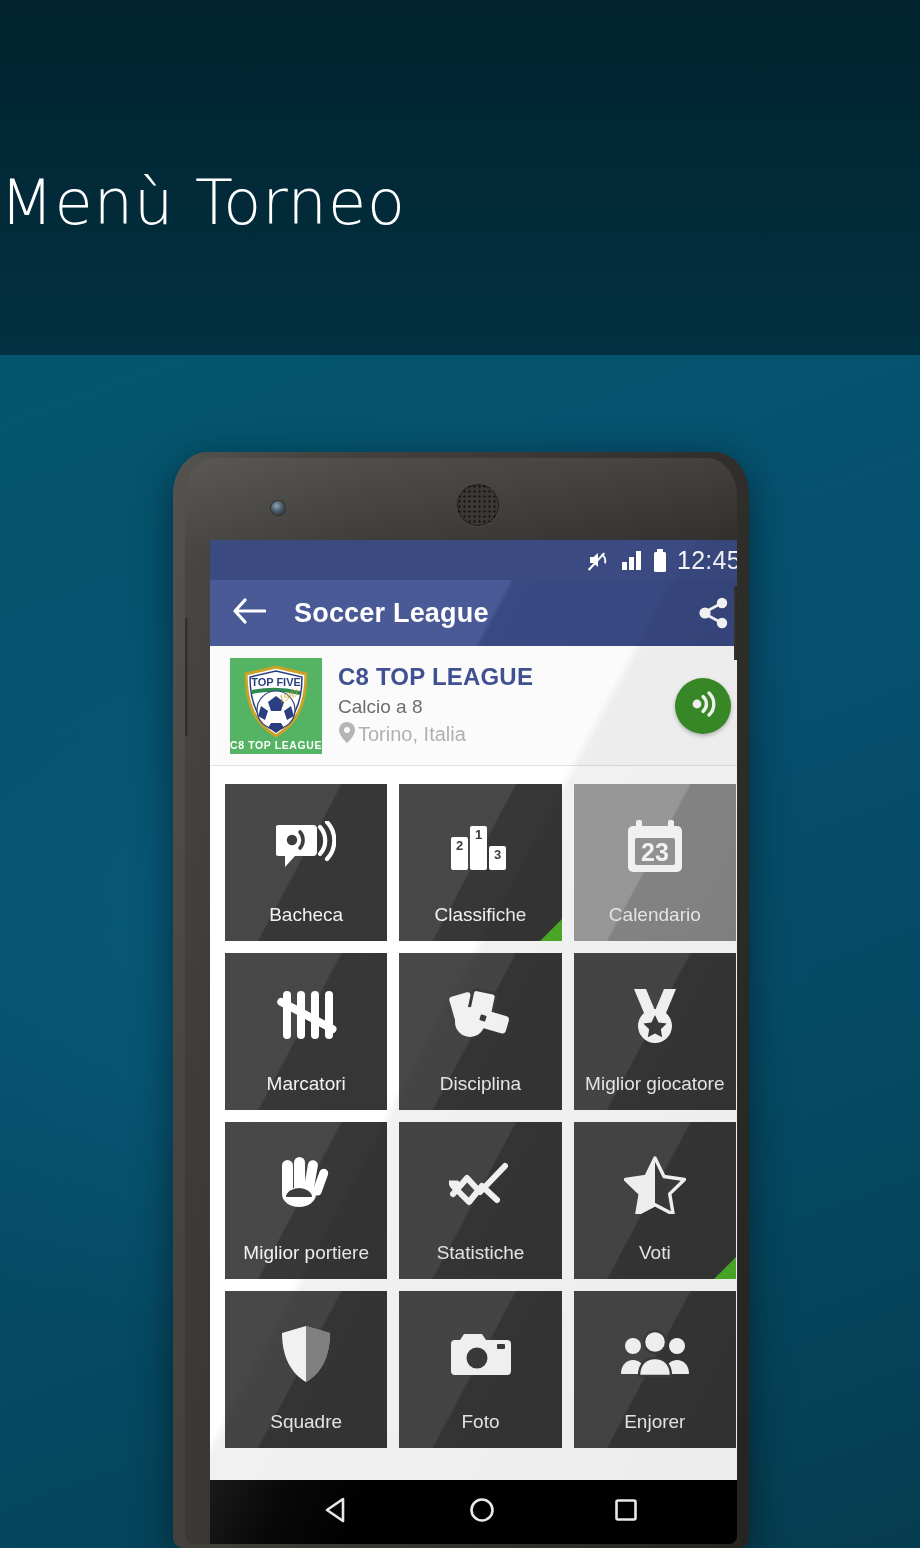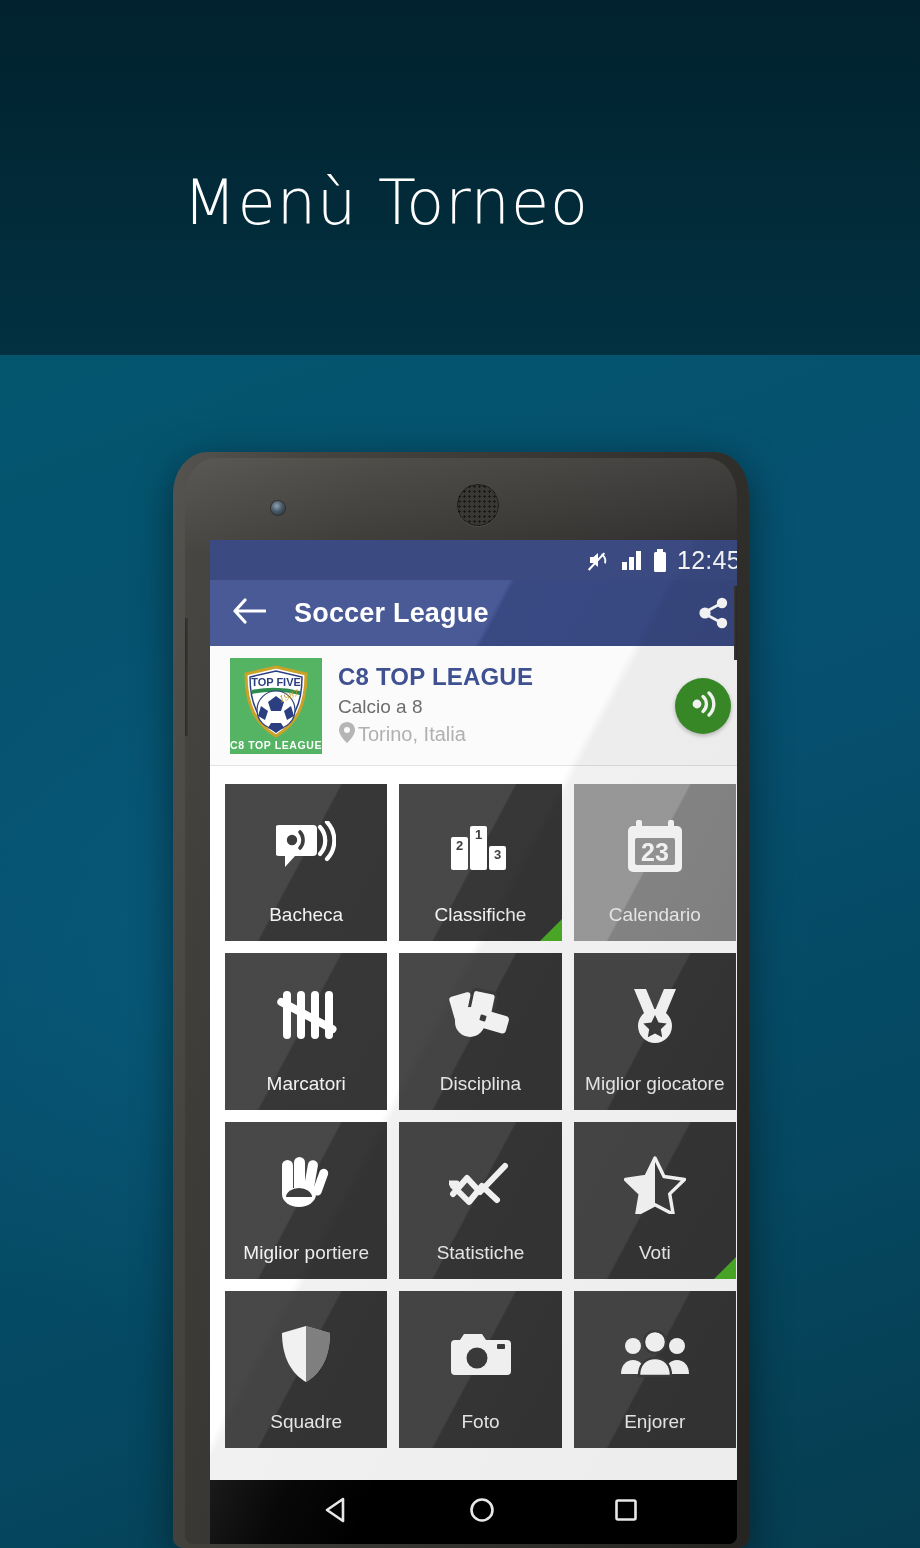--- a/index.html
+++ b/index.html
@@ -10,21 +10,21 @@
     position:relative;
   }
 
   
   .promo-band{
     position:absolute; left:0; top:0; width:920px; height:355px;
     background:linear-gradient(180deg,#01222e 0%,#022a38 55%,#023141 100%);
   }
   .promo-title{
     position:absolute; left:0; top:166px; width:772px;
-    text-align:center; color:#ffffff;
+    color:#ffffff;
     font-size:62px; font-weight:300; letter-spacing:1px;
     font-family:"DejaVu Sans", sans-serif;
   }
   .lower-bg{
     position:absolute; left:0; top:355px; width:920px; height:1193px;
     background:
       radial-gradient(ellipse 700px 560px at 34% 52%, rgba(10,100,132,0.55) 0%, rgba(6,79,106,0) 72%),
       linear-gradient(160deg,#04566f 0%,#065070 38%,#05475f 75%,#063c50 100%);
   }
 

